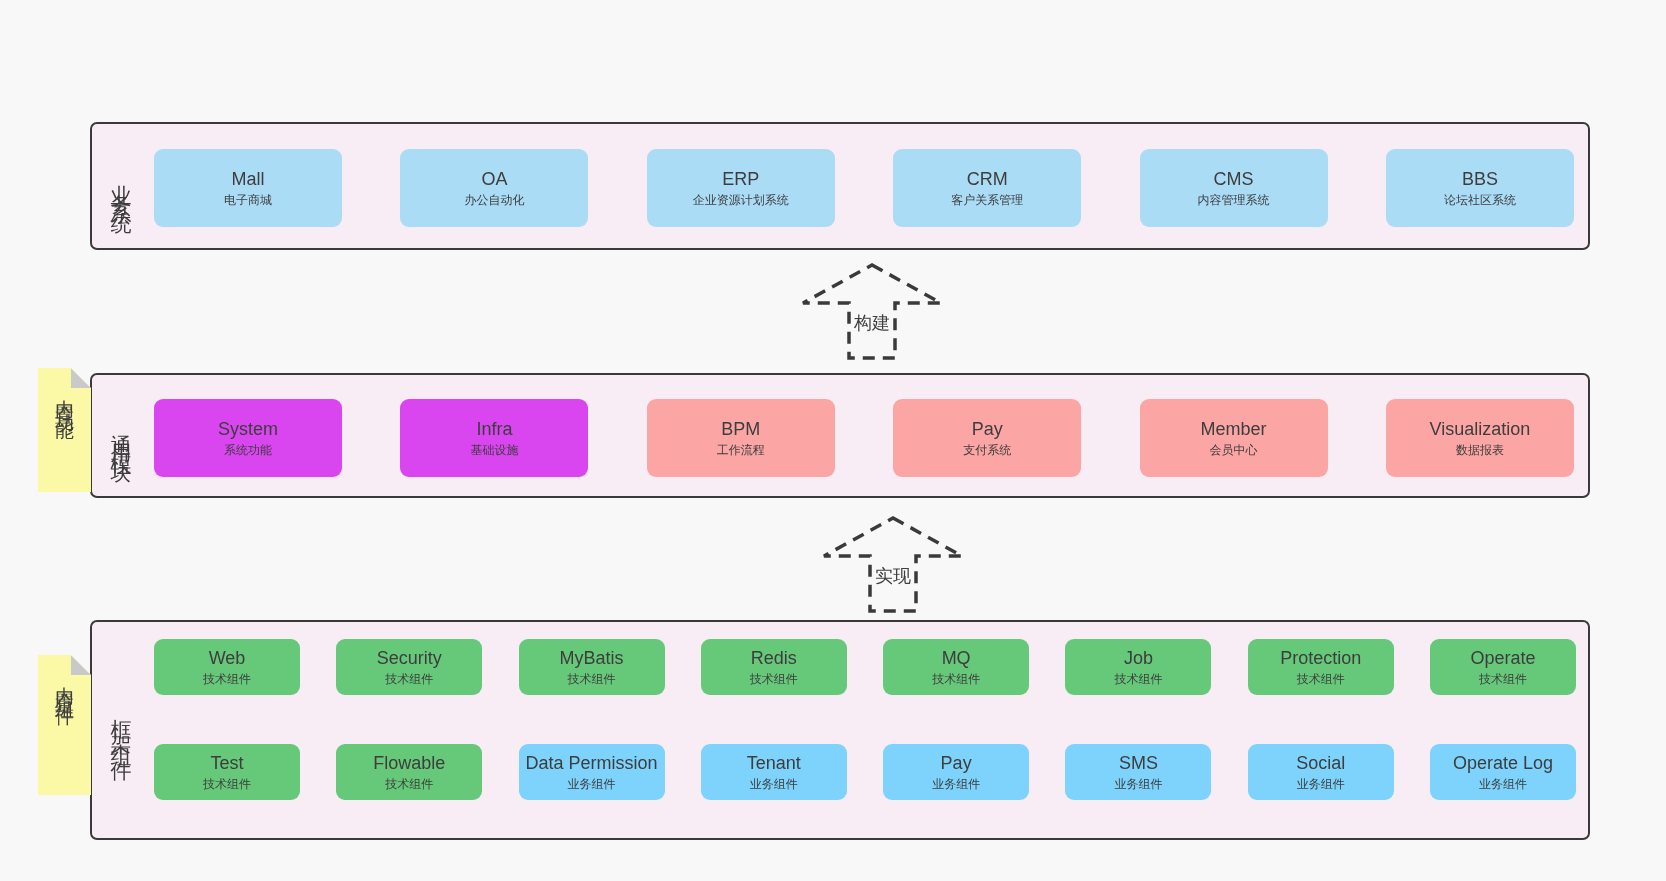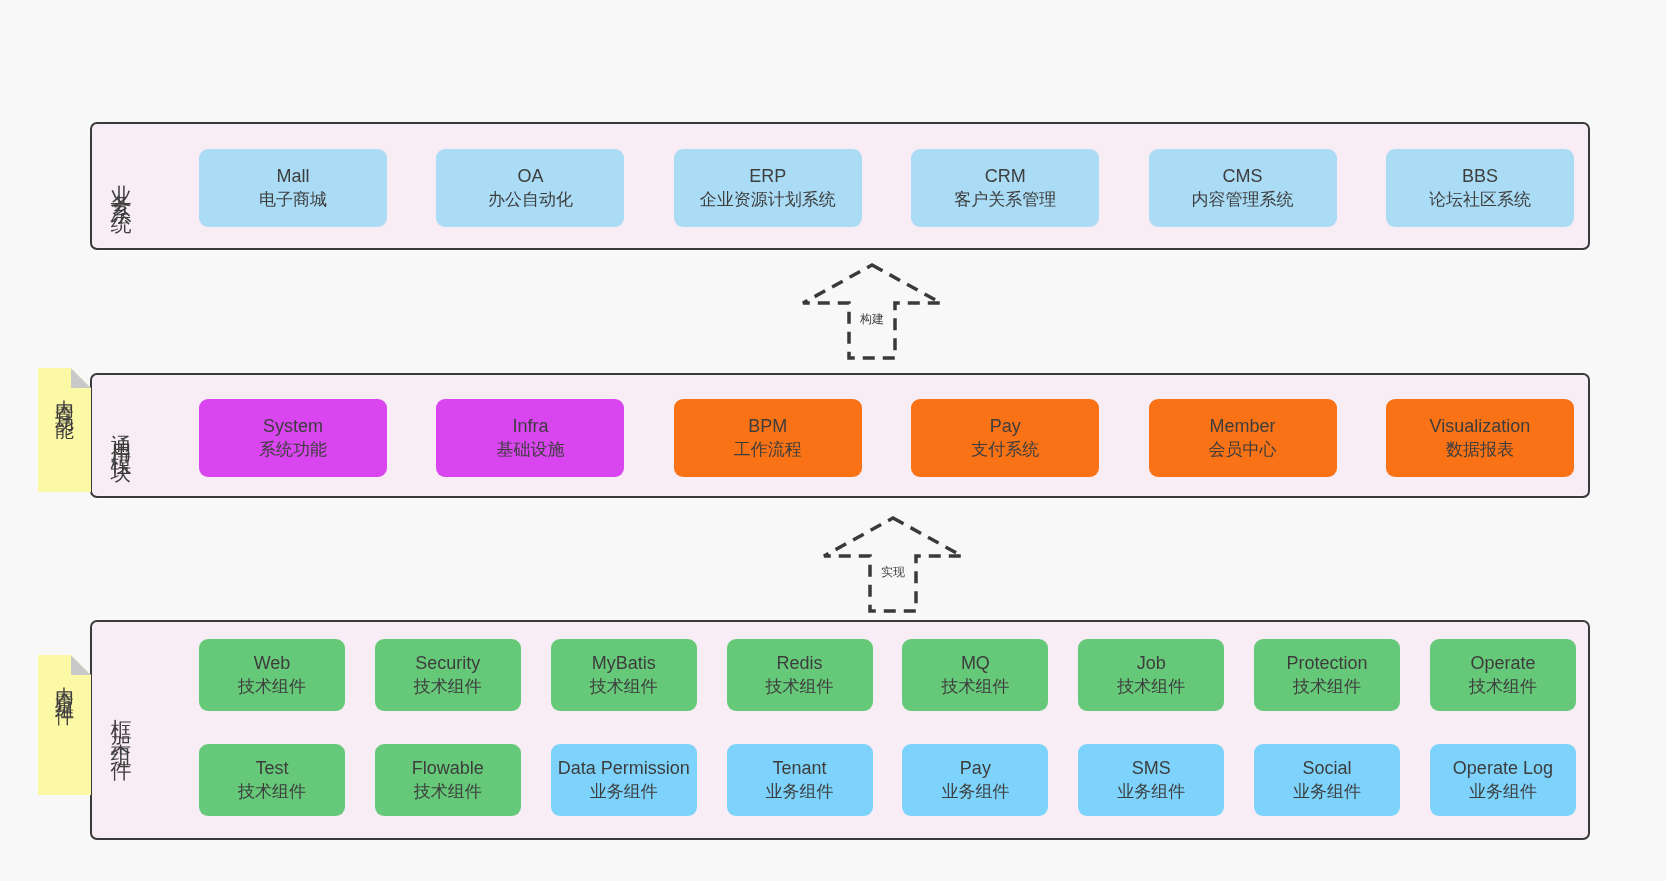--- a/index.html
+++ b/index.html
@@ -11,45 +11,45 @@
         border:2px solid #3a3a3a;border-radius:7px;box-sizing:border-box;}
   .band1{top:122px;height:128px;}
   .band2{top:373px;height:125px;}
   .band3{top:620px;height:220px;}
 
   .band-label{position:absolute;left:15px;top:50%;transform:translateY(-50%);
         writing-mode:vertical-rl;text-orientation:upright;
         font-size:21px;letter-spacing:9px;color:#3d3d3d;white-space:nowrap;}
   .band3 .band-label{letter-spacing:14px;}
 
-  .band-boxes{position:absolute;left:62px;right:14px;display:flex;justify-content:space-between;margin-left:45px;}
+  .band-boxes{position:absolute;left:62px;right:14px;display:flex;justify-content:space-between;}
   .band1 .band-boxes{top:25px;}
   .band2 .band-boxes{top:24px;}
   .band3 .row1{top:17px;left:62px;right:12px;}
   .band3 .row2{top:122px;left:62px;right:12px;}
 
   .box{display:flex;flex-direction:column;align-items:center;justify-content:center;
        text-align:center;border-radius:9px;box-sizing:border-box;padding:2px 4px;}
   .band1 .box,.band2 .box{width:188px;height:78px;}
-  .band3 .box{width:146px;height:72px;}
+  .band3 .box{width:146px;height:56px;}
   .box .title{font-size:18px;line-height:1.35;}
-  .box .subtitle{font-size:17px;line-height:1.4;}
+  .box .subtitle{font-size:12px;line-height:1.4;}
   .blue{background:#abdcf6;}
   .red{background:#d946ef;}
-  .pink{background:#f97316;text-align:center;}
+  .pink{background:#fca5a5;text-align:center;}
   .green-dark{background:#66c979;}
   .green-light{background:#7dd3fc;}
 
   
   .arrow{position:absolute;width:144px;height:100px;}
   .arrow1{left:800px;top:262px;}
   .arrow2{left:821px;top:515px;}
   .arrow svg{position:absolute;left:0;top:0;}
   .arrow-label{position:absolute;left:50%;top:49px;transform:translateX(-50%);
-       background:#f9f8f9;font-size:12px;padding:0 3px;white-space:nowrap;color:#3f3f3f;}
+       background:#f9f8f9;font-size:18px;padding:0 3px;white-space:nowrap;color:#3f3f3f;}
 
   
   .sticky{position:absolute;width:53px;background:#fbf9a5;z-index:5;
        clip-path:polygon(0 0,calc(100% - 20px) 0,100% 20px,100% 100%,0 100%);
        display:flex;justify-content:center;}
   .sticky1{left:38px;top:368px;height:124px;}
   .sticky2{left:38px;top:655px;height:140px;}
   .sticky .fold{position:absolute;top:0;right:0;width:20px;height:20px;
        background:#c9c9c9;clip-path:polygon(0 0,100% 100%,0 100%);}
   .sticky-label{writing-mode:vertical-rl;text-orientation:upright;font-size:19px;

